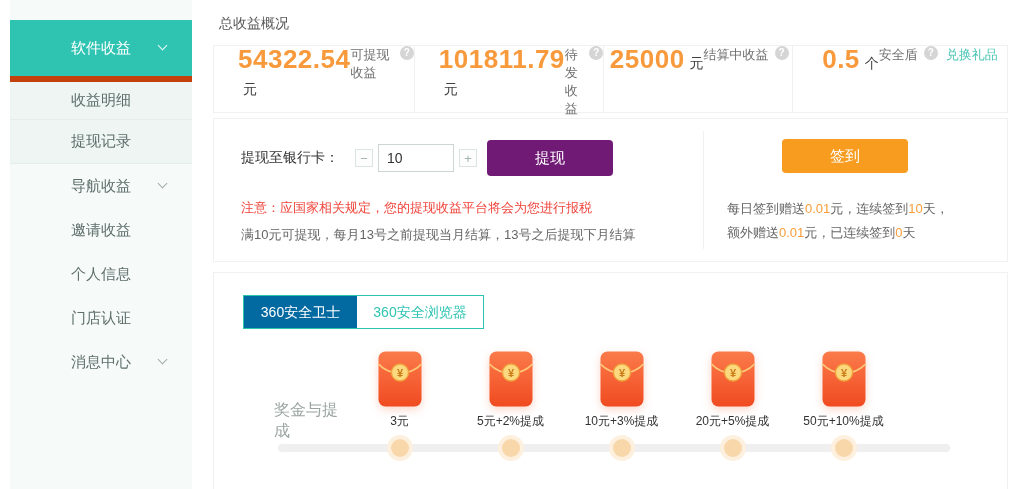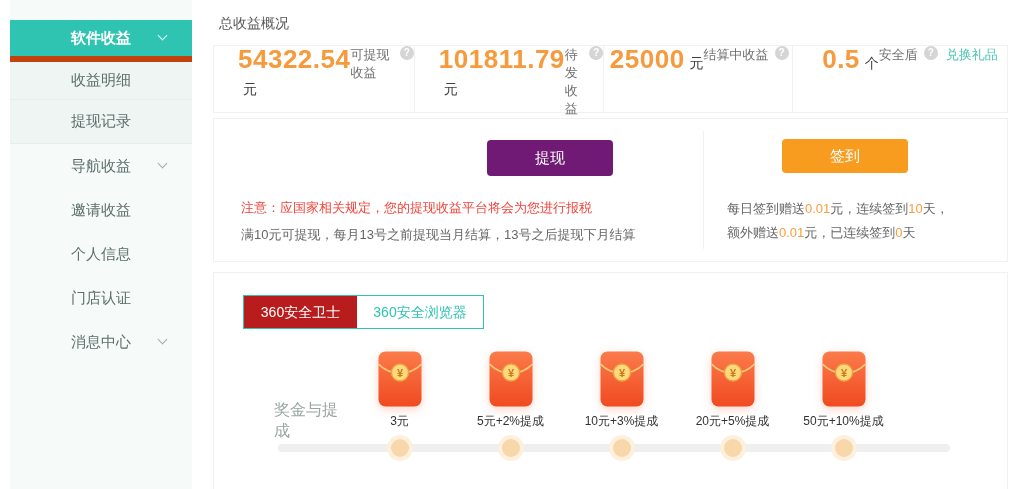--- a/index.html
+++ b/index.html
@@ -4,21 +4,21 @@
 <style>
   * { margin:0; padding:0; box-sizing:border-box; }
   html,body { width:1016px; height:489px; background:#fff; overflow:hidden;
               font-family:"Liberation Sans","DejaVu Sans",sans-serif; position:relative; }
 
   
   .sidebar { position:absolute; left:10px; top:0; width:182px; height:489px;
              background:#f6faf9; padding-top:20px; }
   .side-item { height:44px; display:flex; align-items:center; justify-content:center;
                position:relative; font-size:15px; color:#5d6e6b; cursor:pointer; }
-  .side-item.active { height:36px; background:#2fc4b2; color:#fff; font-weight:bold; }
+  .side-item.active { height:56px; background:#2fc4b2; color:#fff; font-weight:normal; }
   .side-item.sub { background:#eef5f3; border-bottom:1px solid #e4eeec; }
   .side-item.sub.first { border-top:6px solid #c2410c; }
   .chev { width:7px; height:7px; border-right:1.4px solid currentColor;
           border-bottom:1.4px solid currentColor; transform:rotate(45deg);
           position:absolute; right:26px; top:50%; margin-top:-6px; opacity:.55; }
   .active .chev { opacity:.9; }
 
   
   .content-title { position:absolute; left:219px; top:15px; font-size:14px; color:#595959; }
   .card { position:absolute; background:#fff; border:1px solid #f1f1f1; }
@@ -57,21 +57,21 @@
                       border-left:1px solid #f1f1f1; }
   .btn-signin { position:absolute; left:79px; top:20px; width:126px; height:34px; background:#f79c1e; }
   .signin-text { position:absolute; left:24px; font-size:13px; color:#666; line-height:16px; white-space:nowrap; }
   .sl1 { top:82px; } .sl2 { top:106px; }
   .hl { color:#fa9d3b; }
 
   
   #promo-card { left:213px; top:272px; width:795px; height:240px; }
   .tab-group { position:absolute; left:29px; top:22px; display:flex; border:1px solid #2fc4b2; }
   .tab { height:32px; line-height:32px; text-align:center; font-size:14px; cursor:pointer; }
-  .tab.active   { width:113px; background:#b91c1c; color:#fff; }
+  .tab.active   { width:113px; background:#0369a1; color:#fff; }
   .tab.inactive { width:126px; background:#fff; color:#2fc4b2; }
   .tier-table { position:absolute; left:60px; top:78px; width:680px; }
   .t-row  { display:flex; align-items:center; }
   .t-label{ width:70px; flex-shrink:0; font-size:16px; color:#9aa5a2; }
   .t-cell { width:111px; text-align:center; flex-shrink:0; }
   .env-row { height:58px; align-items:flex-start; }
   .env-row .t-cell svg { filter:drop-shadow(0 3px 4px rgba(240,90,40,.25)); }
   .bonus-row { height:24px; } .bonus-row .t-cell { font-size:12px; color:#333; }
   .slider-row { position:relative; height:26px; margin-top:2px; }
   .track { position:absolute; left:4px; top:9px; width:672px; height:8px;
@@ -141,20 +141,26 @@
       <div class="stat-value">0.5<span class="stat-unit">个</span></div>
       <div class="stat-label">
         <span>安全盾</span>
         <span class="help-icon">?</span>
         <span class="stat-link">兑换礼品</span>
       </div>
     </div>
   </div>
 
 <div class="card" id="withdraw-card">
+  <div class="wd-row">
+    <span class="wd-label">提现至银行卡：</span>
+    <button class="step-btn">−</button>
+    <input class="amount-input" value="10" style="">
+    <button class="step-btn">+</button>
+  </div>
   <button class="btn btn-withdraw">提现</button>
   <div class="note-red">注意：应国家相关规定，您的提现收益平台将会为您进行报税</div>
   <div class="note-gray">满10元可提现，每月13号之前提现当月结算，13号之后提现下月结算</div>
 
   <div class="wd-right">
     <button class="btn btn-signin">签到</button>
     <div class="signin-text sl1"><span>每日签到赠送</span><span class="hl">0.01</span><span>元，连续签到</span><span class="hl">10</span><span>天，</span></div>
     <div class="signin-text sl2"><span>额外赠送</span><span class="hl">0.01</span><span>元，已连续签到</span><span class="hl">0</span><span>天</span></div>
   </div>
 </div>

